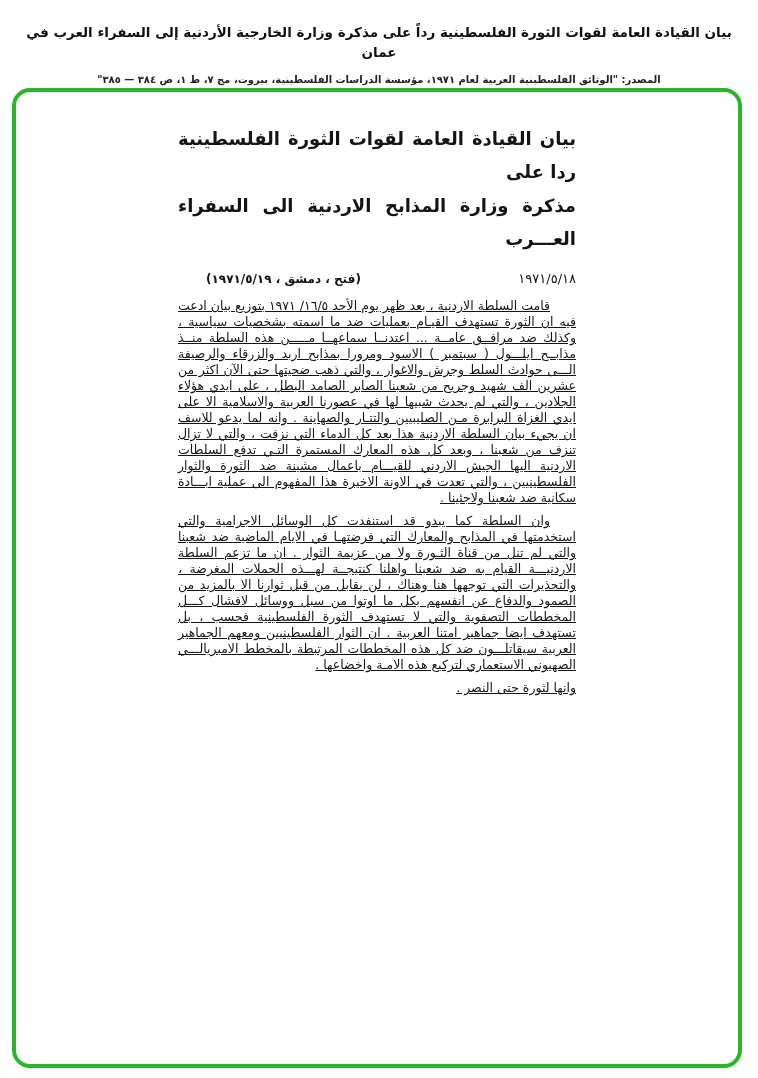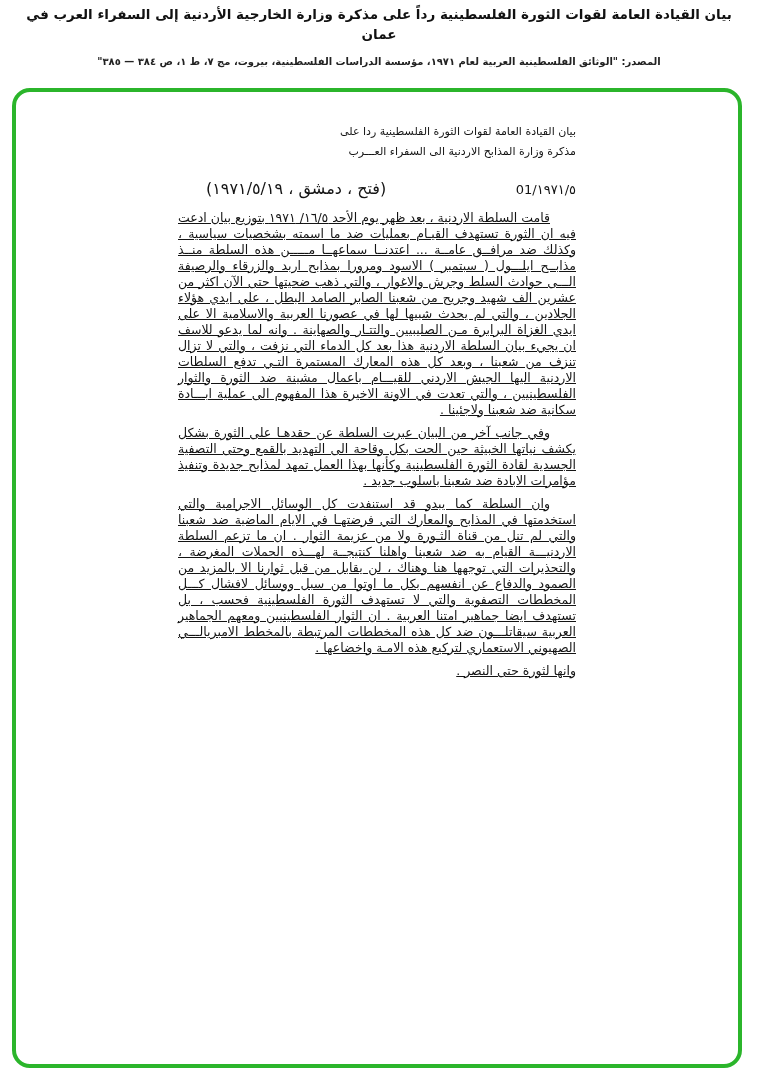--- a/index.html
+++ b/index.html
@@ -11,21 +11,21 @@
   .page {
     position: relative;
     width: 758px;
     height: 1078px;
     background: #ffffff;
     overflow: hidden;
   }
   .top-header {
     direction: rtl;
     text-align: center;
-    padding-top: 4px;
+    padding-top: 22px;
   }
   .header-title {
     font-size: 13.5px;
     font-weight: bold;
     color: #111111;
     line-height: 1.5;
     padding: 0 14px;
   }
   .source-line {
     font-size: 10px;
@@ -45,39 +45,39 @@
     border-radius: 18px;
     background: #ffffff;
   }
   .doc-content {
     direction: rtl;
     width: 398px;
     margin: 30px auto 0 auto;
     color: #141414;
   }
   .doc-title {
-    font-size: 11px;
-    font-weight: normal;
+    font-size: 18px;
+    font-weight: bold;
     line-height: 1.85;
     text-align: justify;
     text-align-last: right;
   }
   .doc-title .t-line {
     display: block;
   }
   .date-row {
     display: flex;
     justify-content: space-between;
     align-items: baseline;
     font-size: 12.5px;
     margin: 16px 0 12px 0;
     padding-left: 28px;
   }
   .date-primary { font-size: 13px; }
-  .date-secondary { font-size: 16px; }
+  .date-secondary { font-size: 12px; font-weight: bold; }
   .doc-body p {
     font-size: 12.5px;
     line-height: 1.28;
     text-align: justify;
     text-align-last: right;
     margin: 0 0 7px 0;
     text-indent: 26px;
     text-decoration: underline;
   }
   .doc-body p.no-indent {
@@ -96,27 +96,26 @@
 
   <div class="doc-frame" style="border-color: rgb(43, 181, 43);">
     <div class="doc-content">
 
       <div class="doc-title">
         <span class="t-line">بيان القيادة العامة لقوات الثورة الفلسطينية ردا على</span>
         <span class="t-line">مذكرة وزارة المذابح الاردنية الى السفراء العـــرب</span>
       </div>
 
       <div class="date-row">
-        <span class="date-primary">١٩٧١/٥/01</span>
+        <span class="date-primary">١٩٧١/٥/١٨</span>
         <span class="date-secondary">(فتح ، دمشق ، ١٩٧١/٥/١٩)</span>
       </div>
 
       <div class="doc-body">
         <p>قامت السلطة الاردنية ، بعد ظهر يوم الأحد ١٦/٥/ ١٩٧١ بتوزيع بيان ادعت فيه ان الثورة تستهدف القيـام بعمليات ضد ما اسمته بشخصيات سياسية ، وكذلك ضد مرافــق عامــة ... اعتدنــا سماعهــا مـــــن هذه السلطة منــذ مذابــح ايلـــول ( سبتمبر ) الاسود ومرورا بمذابح اربد والزرقاء والرصيفة الـــى حوادث السلط وجرش والاغوار ، والتي ذهب ضحيتها حتى الآن اكثر من عشرين الف شهيد وجريح من شعبنا الصابر الصامد البطل ، على ايدي هؤلاء الجلادين ، والتي لم يحدث شبيها لها في عصورنا العربية والاسلامية الا على ايدي الغزاة البرابرة مـن الصليبيين والتتـار والصهاينة . وانه لما يدعو للاسف ان يجيء بيان السلطة الاردنية هذا بعد كل الدماء التي نزفت ، والتي لا تزال تنزف من شعبنا ، وبعد كل هذه المعارك المستمرة التـي تدفع السلطات الاردنية اليها الجيش الاردني للقيـــام باعمال مشينة ضد الثورة والثوار الفلسطينيين ، والتي تعدت في الاونة الاخيرة هذا المفهوم الى عملية ابـــادة سكانية ضد شعبنا ولاجئينا .</p>
-        <p>وفي جانب آخر من البيان عبرت السلطة عن حقدهـا على الثورة بشكل يكشف نياتها الخبيثة حين الحت بكل وقاحة الى التهديد بالقمع وحتى التصفية الجسدية لقادة الثورة الفلسطينية وكأنها بهذا العمل تمهد لمذابح جديدة وتنفيذ مؤامرات الابادة ضد شعبنا باسلوب جديد .</p>
         <p>وان السلطة كما يبدو قد استنفدت كل الوسائل الاجرامية والتي استخدمتها في المذابح والمعارك التي فرضتهـا في الايام الماضية ضد شعبنا والتي لم تنل من قناة الثـورة ولا من عزيمة الثوار . ان ما تزعم السلطة الاردنيـــة القيام به ضد شعبنا واهلنا كنتيجــة لهـــذه الحملات المغرضة ، والتحذيرات التي توجهها هنا وهناك ، لن يقابل من قبل ثوارنا الا بالمزيد من الصمود والدفاع عن انفسهم بكل ما اوتوا من سبل ووسائل لافشال كـــل المخططات التصفوية والتي لا تستهدف الثورة الفلسطينية فحسب ، بل تستهدف ايضا جماهير امتنا العربية . ان الثوار الفلسطينيين ومعهم الجماهير العربية سيقاتلـــون ضد كل هذه المخططات المرتبطة بالمخطط الامبريالـــي الصهيوني الاستعماري لتركيع هذه الامـة واخضاعها .</p>
         <p class="no-indent">وانها لثورة حتى النصر .</p>
       </div>
 
     </div>
   </div>
 
 </div>
 
 </body></html>

